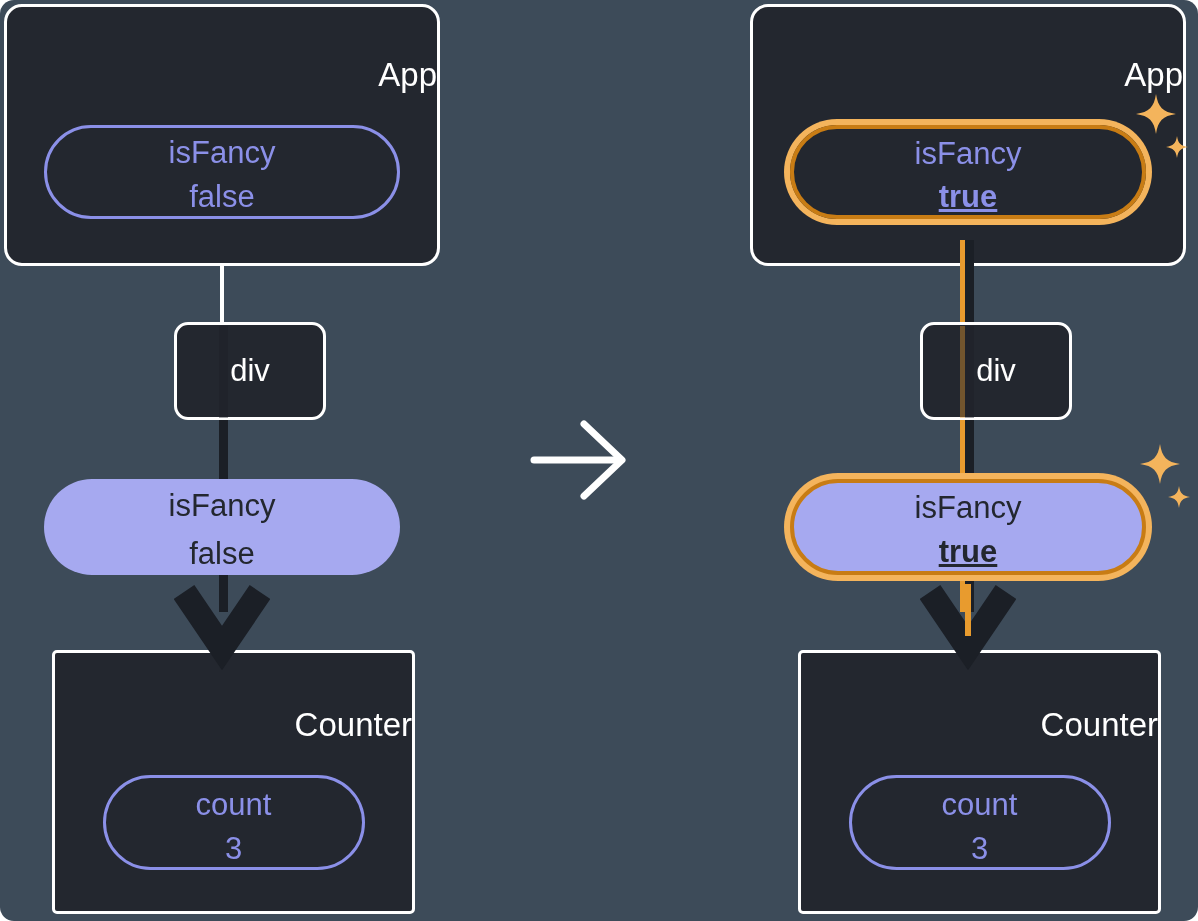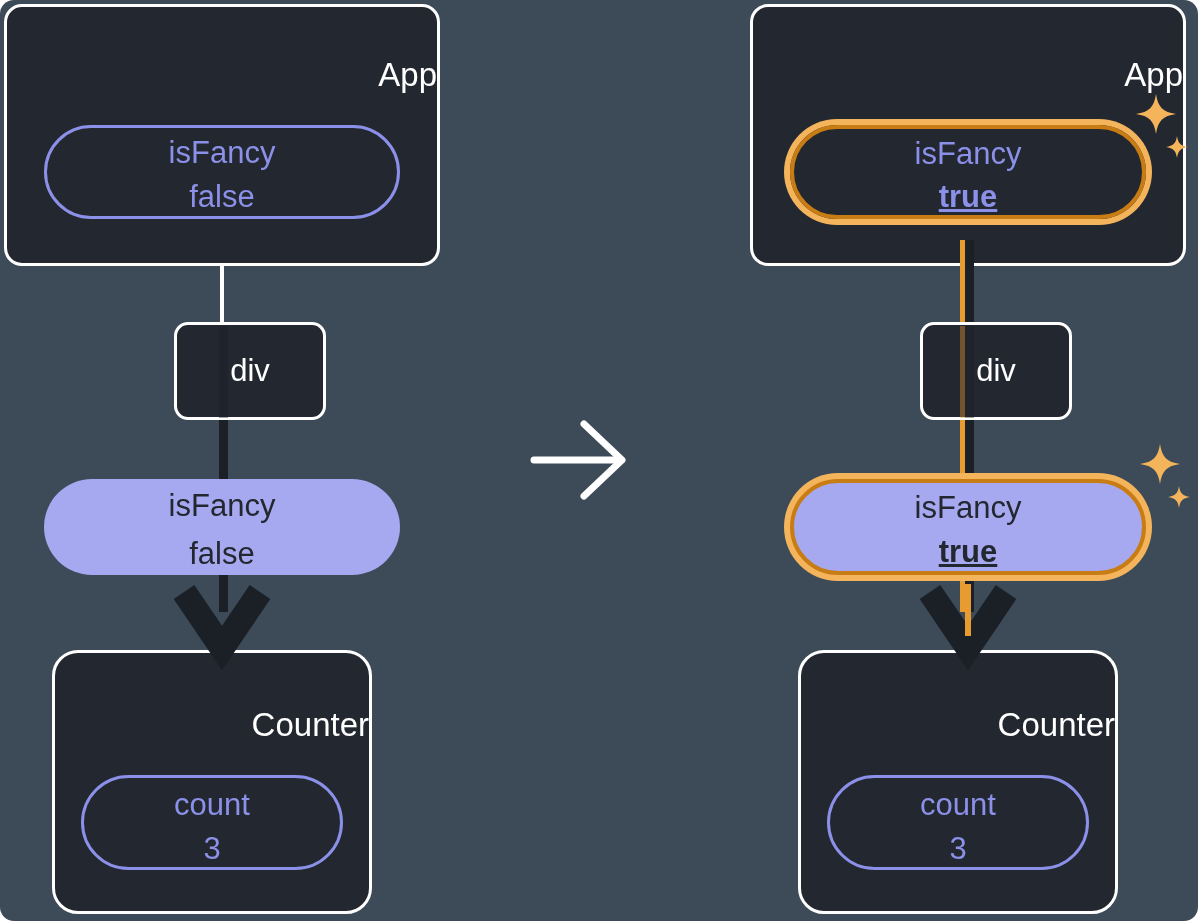--- a/index.html
+++ b/index.html
@@ -13,21 +13,21 @@
   body{background:#ffffff;font-family:"Liberation Sans",sans-serif;}
   .canvas{position:relative;width:1198px;height:921px;background:var(--canvas-bg);
     border-radius:14px;overflow:hidden;}
   .panel{position:absolute;top:0;width:462px;height:921px;}
   .panel.left{left:0}
   .panel.right{left:746px}
 
   .node{position:absolute;background:var(--node-bg);border:3px solid var(--node-border);}
   .app-box{left:4px;top:4px;width:436px;height:262px;border-radius:18px;}
   .div-box{left:146px;top:322px;width:152px;height:98px;border-radius:14px;margin-left:28px;}
-  .counter-box{left:52px;top:650px;width:320px;height:264px;border-radius:26px;}
+  .counter-box{left:52px;top:650px;width:363px;height:264px;border-radius:5px;}
 
   .node-title{position:absolute;top:48px;left:0;width:100%;text-align:right;
     color:var(--title-text);font-size:33px;font-weight:500;line-height:40px;}
   .counter-box .node-title{top:52px;}
   .div-label{position:absolute;inset:0;display:flex;align-items:center;justify-content:center;
     color:var(--title-text);font-size:31px;font-weight:500;}
 
   .pill{position:absolute;display:flex;align-items:stretch;border-radius:999px;flex-direction:column;}
   .pill .cell{display:flex;align-items:center;justify-content:center;font-size:31px;font-weight:500;}
   .pill .cell.bold{font-weight:700;text-decoration:underline;}

